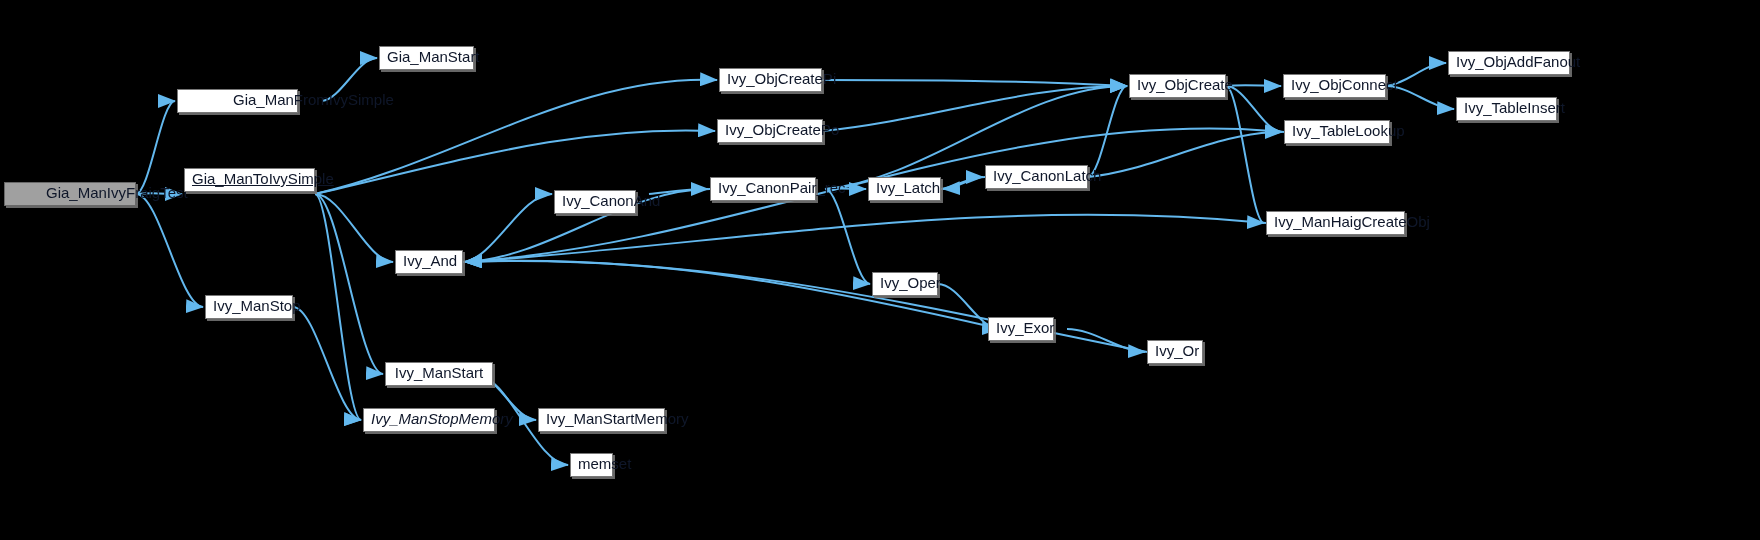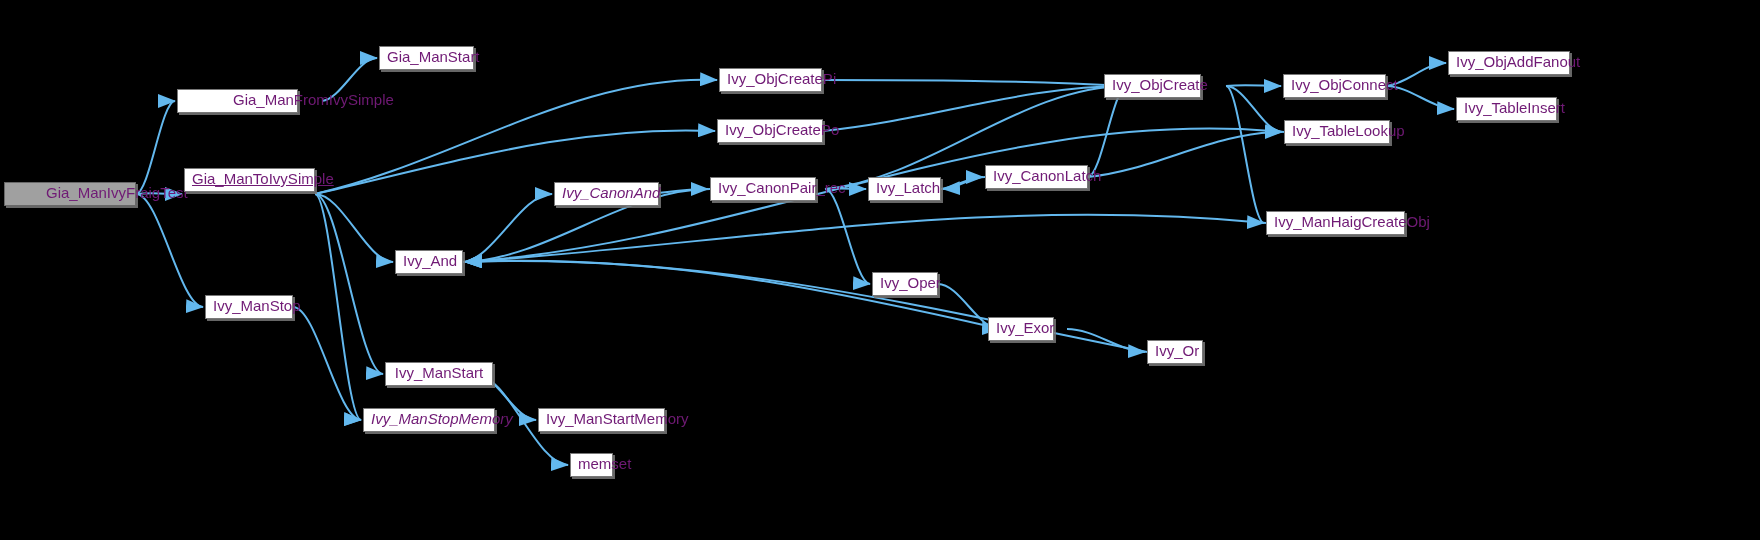--- a/index.html
+++ b/index.html
@@ -1,20 +1,20 @@
 <!DOCTYPE html>
 <html><head>
 <meta charset="utf-8">
 <style>
   html,body{margin:0;padding:0;background:#000;}
   #stage{position:relative;width:1760px;height:540px;background:#000;overflow:hidden;
          font-family:"Liberation Sans",sans-serif;}
   #edges{position:absolute;left:0;top:0;width:1760px;height:540px;}
   .node{position:absolute;box-sizing:border-box;border:1px solid #787878;
-        background:#ffffff;color:#701a75;font-size:15px;line-height:20px;
+        background:#ffffff;color:#0f172a;font-size:15px;line-height:20px;
         text-align:center;white-space:nowrap;height:24px;
         box-shadow:2px 2px 0px rgba(120,120,120,0.85);}
   .node.root{background:#a0a0a0;border:1px solid #686868;}
   .node span{display:block;padding:0 7px;}
 </style>
 </head>
 <body>
 
 <div id="stage">
   <svg id="edges" viewBox="0 0 1760 540" xmlns="http://www.w3.org/2000/svg">
@@ -68,21 +68,21 @@
       </div>
       <div class="node" style="left: 184px; top: 168px; width: 131px; text-decoration: underline;">
         <span>Gia_ManToIvySimple</span>
       </div>
       <div class="node" style="left: 379px; top: 46px; width: 95px;">
         <span>Gia_ManStart</span>
       </div>
       <div class="node" style="left: 205px; top: 295px; width: 88px;">
         <span>Ivy_ManStop</span>
       </div>
-      <div class="node" style="left: 554px; top: 182px; width: 105px; font-style: italic;">
+      <div class="node" style="left: 554px; top: 190px; width: 82px;">
         <span>Ivy_CanonAnd</span>
       </div>
       <div class="node" style="left: 395px; top: 250px; width: 68px;">
         <span>Ivy_And</span>
       </div>
       <div class="node" style="left: 385px; top: 362px; width: 108px;">
         <span>Ivy_ManStart</span>
       </div>
       <div class="node" style="left: 363px; top: 408px; width: 132px; font-style: italic;">
         <span>Ivy_ManStopMemory</span>
@@ -110,21 +110,21 @@
       </div>
       <div class="node" style="left: 988px; top: 317px; width: 66px;">
         <span>Ivy_Exor</span>
       </div>
       <div class="node" style="left: 1147px; top: 340px; width: 56px;">
         <span>Ivy_Or</span>
       </div>
       <div class="node" style="left: 985px; top: 165px; width: 103px;">
         <span>Ivy_CanonLatch</span>
       </div>
-      <div class="node" style="left: 1104px; top: 74px; width: 97px;">
+      <div class="node" style="left: 1129px; top: 74px; width: 97px;">
         <span>Ivy_ObjCreate</span>
       </div>
       <div class="node" style="left: 1284px; top: 120px; width: 106px;">
         <span>Ivy_TableLookup</span>
       </div>
       <div class="node" style="left: 1266px; top: 211px; width: 139px;">
         <span>Ivy_ManHaigCreateObj</span>
       </div>
       <div class="node" style="left: 1283px; top: 74px; width: 103px;">
         <span>Ivy_ObjConnect</span>

